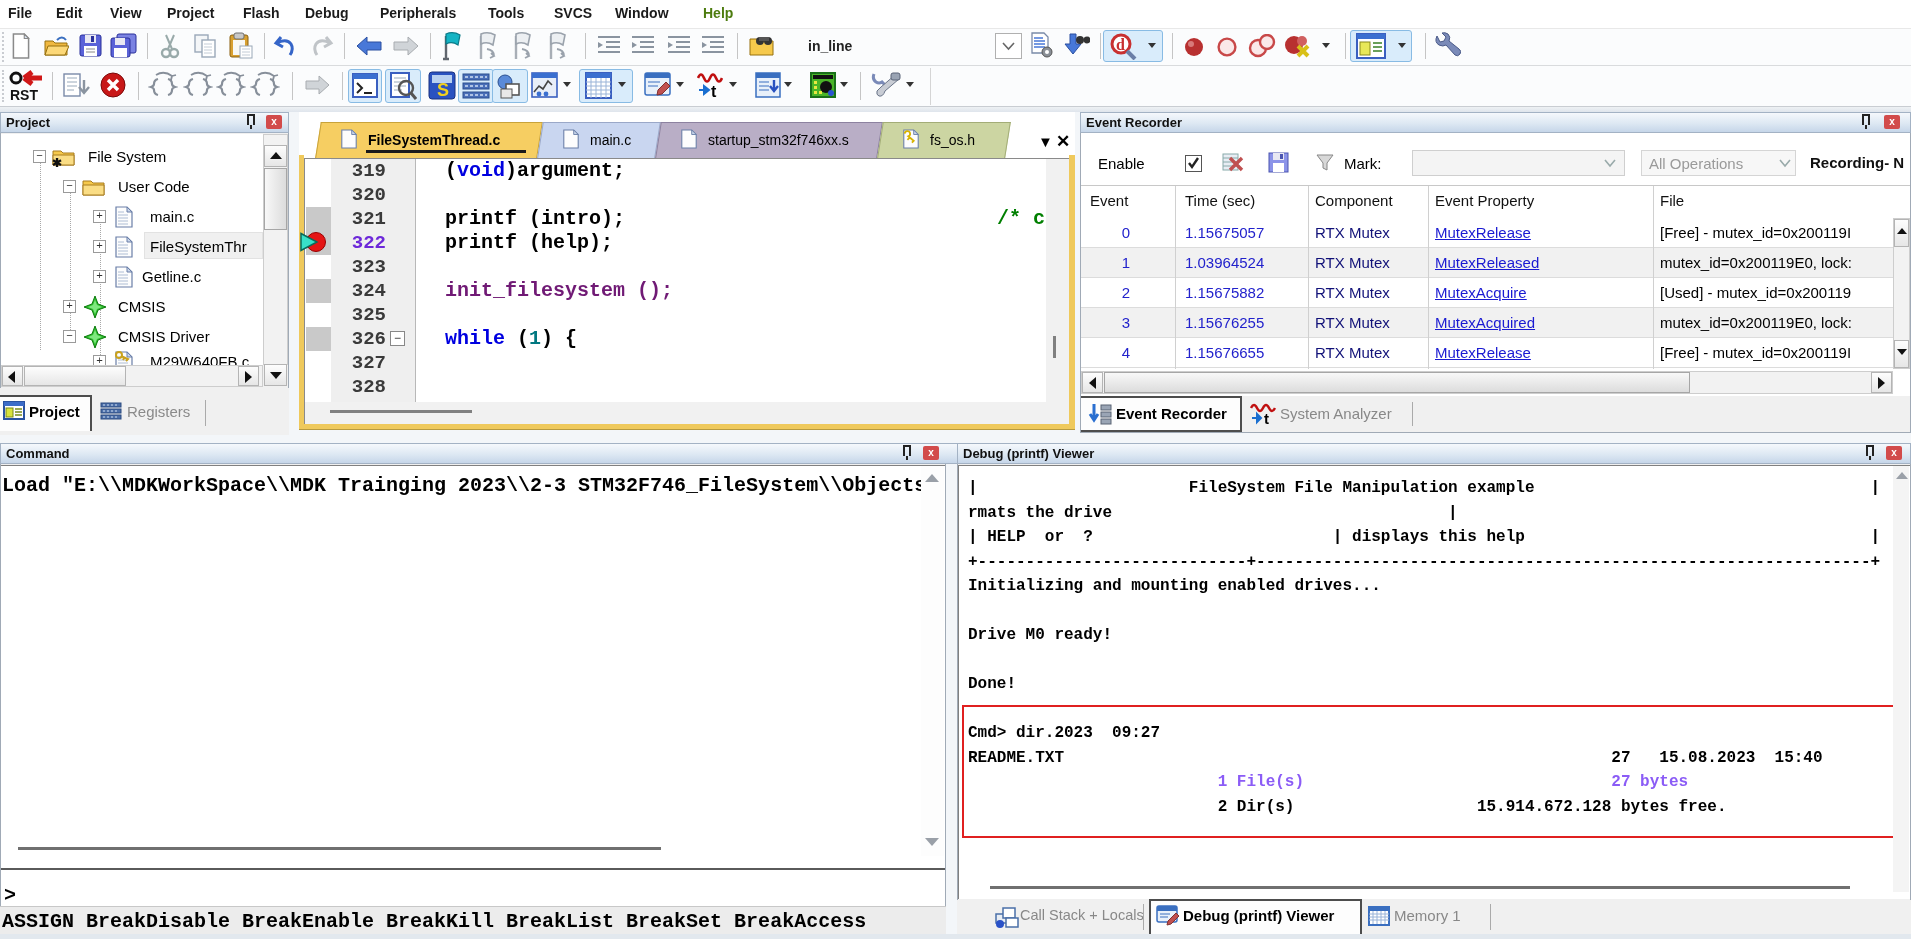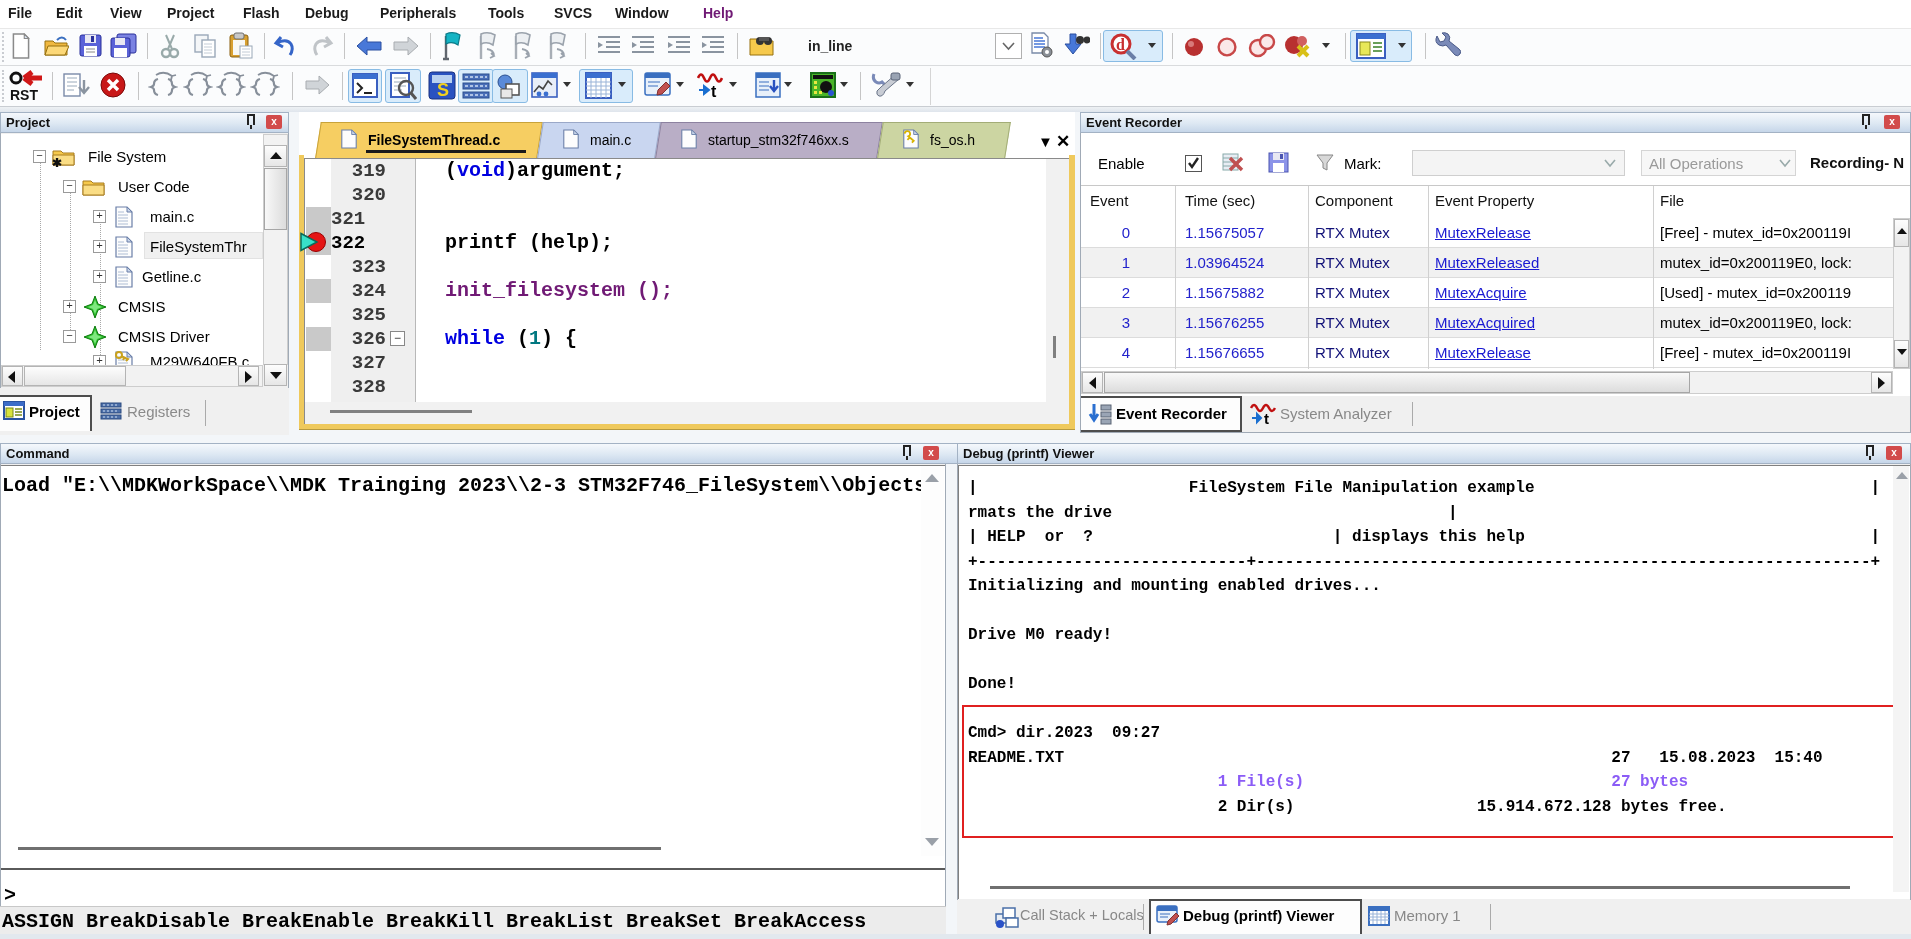--- a/index.html
+++ b/index.html
@@ -26,21 +26,21 @@
 <div class="abs" style="left:8px;top:5px;font-size:14px;font-weight:bold;color:#1a1a1a">File</div>
 <div class="abs" style="left:56px;top:5px;font-size:14px;font-weight:bold;color:#1a1a1a">Edit</div>
 <div class="abs" style="left:110px;top:5px;font-size:14px;font-weight:bold;color:#1a1a1a">View</div>
 <div class="abs" style="left:167px;top:5px;font-size:14px;font-weight:bold;color:#1a1a1a">Project</div>
 <div class="abs" style="left:243px;top:5px;font-size:14px;font-weight:bold;color:#1a1a1a">Flash</div>
 <div class="abs" style="left:305px;top:5px;font-size:14px;font-weight:bold;color:#1a1a1a">Debug</div>
 <div class="abs" style="left:380px;top:5px;font-size:14px;font-weight:bold;color:#1a1a1a">Peripherals</div>
 <div class="abs" style="left:488px;top:5px;font-size:14px;font-weight:bold;color:#1a1a1a">Tools</div>
 <div class="abs" style="left:554px;top:5px;font-size:14px;font-weight:bold;color:#1a1a1a">SVCS</div>
 <div class="abs" style="left:615px;top:5px;font-size:14px;font-weight:bold;color:#1a1a1a">Window</div>
-<div class="abs" style="left:703px;top:5px;font-size:14px;font-weight:bold;color:#701a75">Help</div>
+<div class="abs" style="left:703px;top:5px;font-size:14px;font-weight:bold;color:#4d7c0f">Help</div>
 <div class="abs" style="left:0;top:28px;width:1911px;height:38px;background:#fbfcfd;border-top:1px solid #e8e8e8"></div>
 <div class="abs" style="left:0;top:65px;width:1911px;height:1px;background:#d9dbdd"></div>
 <div class="abs" style="left:2px;top:32px;width:3px;height:30px;border-left:2px dotted #c9ccd1"></div>
 <div class="abs" style="left:0;top:66px;width:1911px;height:41px;background:#fbfcfd"></div>
 <div class="abs" style="left:0;top:106px;width:1911px;height:1px;background:#c9cdd2"></div>
 <div class="abs" style="left:2px;top:70px;width:3px;height:32px;border-left:2px dotted #c9ccd1"></div>
 <div class="abs" style="left:930px;top:68px;width:1px;height:37px;background:#d5d5d5"></div>
 <div class="abs" style="left:0;top:107px;width:1911px;height:5px;background:linear-gradient(#eef1f4,#dfe5ec)"></div>
 <div class="abs" style="left:0;top:112px;width:1911px;height:827px;background:#f3f6f9"></div>
 <div class="sep1" style="left:147px;top:33px;height:26px"></div>
@@ -464,35 +464,36 @@
 <div class="abs" style="left:1056px;top:131px;font-size:17px;font-weight:bold;color:#000">✕</div>
 <div class="abs" style="left:304px;top:158px;width:765px;height:266px;background:#fff;border:1px solid #8a8a8a;border-bottom:none"></div>
 <div class="abs" style="left:306px;top:207px;width:25px;height:24px;background:#c9c9c9"></div>
 <div class="abs" style="left:306px;top:231px;width:25px;height:24px;background:#c9c9c9"></div>
 <div class="abs" style="left:306px;top:279px;width:25px;height:24px;background:#c9c9c9"></div>
 <div class="abs" style="left:306px;top:327px;width:25px;height:24px;background:#c9c9c9"></div>
 <div class="abs" style="left:331px;top:159px;width:84px;height:243px;background:#efefef"></div>
 <div class="abs" style="left:415px;top:159px;width:1px;height:243px;background:#b8b8b8"></div>
 <div class="abs mono" style="left:331px;top:159px;width:55px;text-align:right;font-size:19px;line-height:24px;color:#3a3a3a">319</div>
 <div class="abs mono" style="left:331px;top:183px;width:55px;text-align:right;font-size:19px;line-height:24px;color:#3a3a3a">320</div>
-<div class="abs mono" style="left:331px;top:207px;width:55px;text-align:left;font-size:19px;line-height:24px;color:#3a3a3a">321</div>
-<div class="abs mono" style="left:331px;top:231px;width:55px;text-align:left;font-size:19px;line-height:24px;color:#000000">322</div>
+<div class="abs mono" style="left:331px;top:207px;width:55px;text-align:right;font-size:19px;line-height:24px;color:#3a3a3a">321</div>
+<div class="abs mono" style="left:331px;top:231px;width:55px;text-align:right;font-size:19px;line-height:24px;color:#6d28d9">322</div>
 <div class="abs mono" style="left:331px;top:255px;width:55px;text-align:right;font-size:19px;line-height:24px;color:#3a3a3a">323</div>
 <div class="abs mono" style="left:331px;top:279px;width:55px;text-align:right;font-size:19px;line-height:24px;color:#3a3a3a">324</div>
 <div class="abs mono" style="left:331px;top:303px;width:55px;text-align:right;font-size:19px;line-height:24px;color:#3a3a3a">325</div>
 <div class="abs mono" style="left:331px;top:327px;width:55px;text-align:right;font-size:19px;line-height:24px;color:#3a3a3a">326</div>
 <div class="abs mono" style="left:331px;top:351px;width:55px;text-align:right;font-size:19px;line-height:24px;color:#3a3a3a">327</div>
 <div class="abs mono" style="left:331px;top:375px;width:55px;text-align:right;font-size:19px;line-height:24px;color:#3a3a3a">328</div>
 <svg class="abs" style="left:296px;top:230px" width="34" height="24" viewBox="0 0 34 24">
     <circle cx="20" cy="12" r="9.5" fill="#e41414" stroke="#900" stroke-width="1"></circle>
     <path d="M5 3.5 L21 12 L5 20.5 Z" fill="#38e0c8" stroke="#0a6a5a" stroke-width="1.5"></path>
   </svg>
 <div class="abs" style="left:390px;top:331px;width:15px;height:15px;background:#fff;border:1px solid #888;font-size:12px;line-height:13px;text-align:center;color:#333">−</div>
 <div class="abs" style="left:421px;top:159px;width:624px;height:243px;overflow:hidden">
 <div class="mono abs" style="left:0;top:0px;font-size:20px;line-height:24px"><span style="color:#000">  (</span><span style="color:#0000e0">void</span><span style="color:#000">)argument;</span></div>
+<div class="mono abs" style="left:0;top:48px;font-size:20px;line-height:24px"><span style="color:#000">  printf (intro);</span><span style="color:#000">                               </span><span style="color:#007f00">/* c</span></div>
 <div class="mono abs" style="left:0;top:72px;font-size:20px;line-height:24px"><span style="color:#000">  printf (help);</span></div>
 <div class="mono abs" style="left:0;top:120px;font-size:20px;line-height:24px"><span style="color:#701a75">  init_filesystem ();</span></div>
 <div class="mono abs" style="left:0;top:168px;font-size:20px;line-height:24px"><span style="color:#000">  </span><span style="color:#0000e0">while</span><span style="color:#000"> (</span><span style="color:#007880">1</span><span style="color:#000">) {</span></div>
 </div>
 <div class="abs" style="left:1046px;top:159px;width:23px;height:243px;background:#f1f1f1"></div>
 <div class="abs" style="left:1053px;top:336px;width:3px;height:22px;background:#808080"></div>
 <div class="abs" style="left:305px;top:402px;width:764px;height:22px;background:#f1f1f1"></div>
 <div class="abs" style="left:330px;top:410px;width:142px;height:3px;background:#808080"></div>
 <div class="abs" style="left:1080px;top:112px;width:831px;height:321px;background:#fff;border:1px solid #a0aab6"></div>
 <div class="abs titlebar" style="left:1080px;top:112px;width:831px;height:21px">Event Recorder</div>

